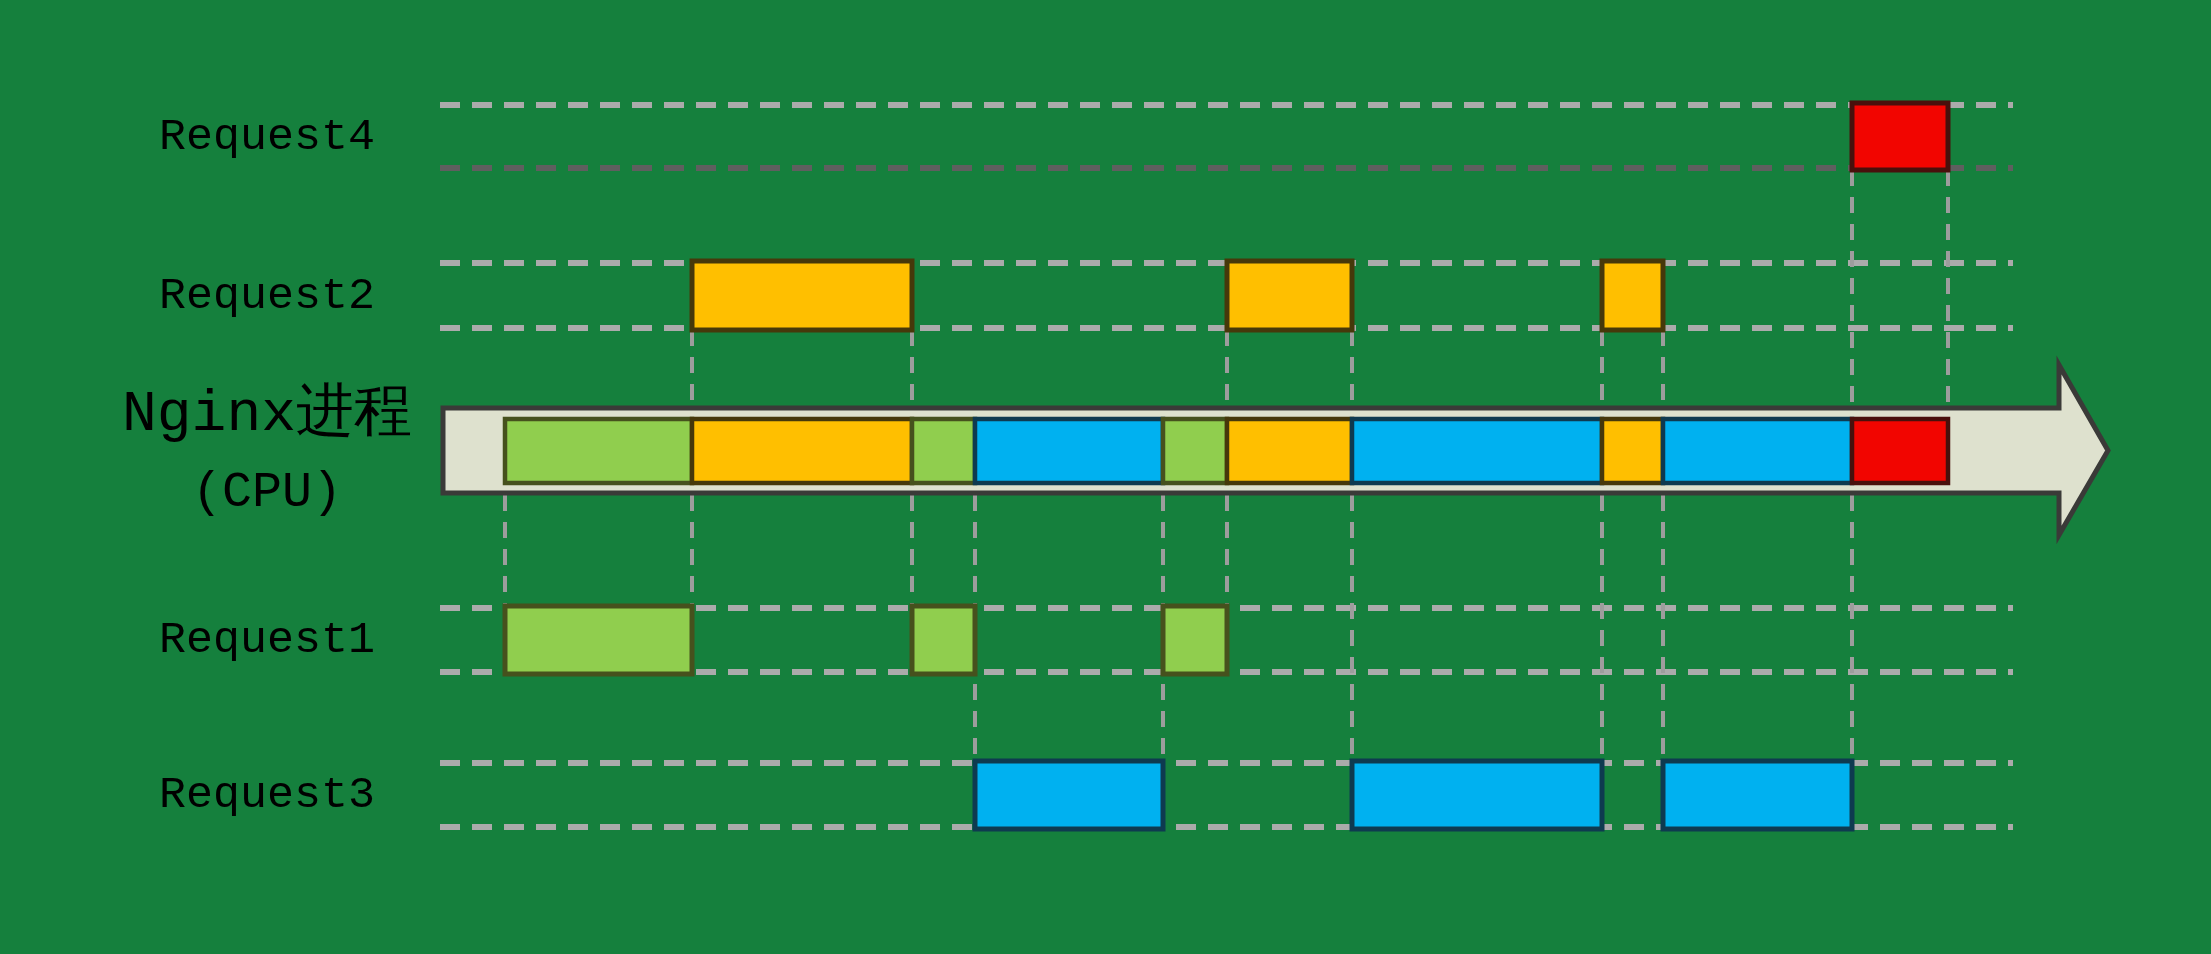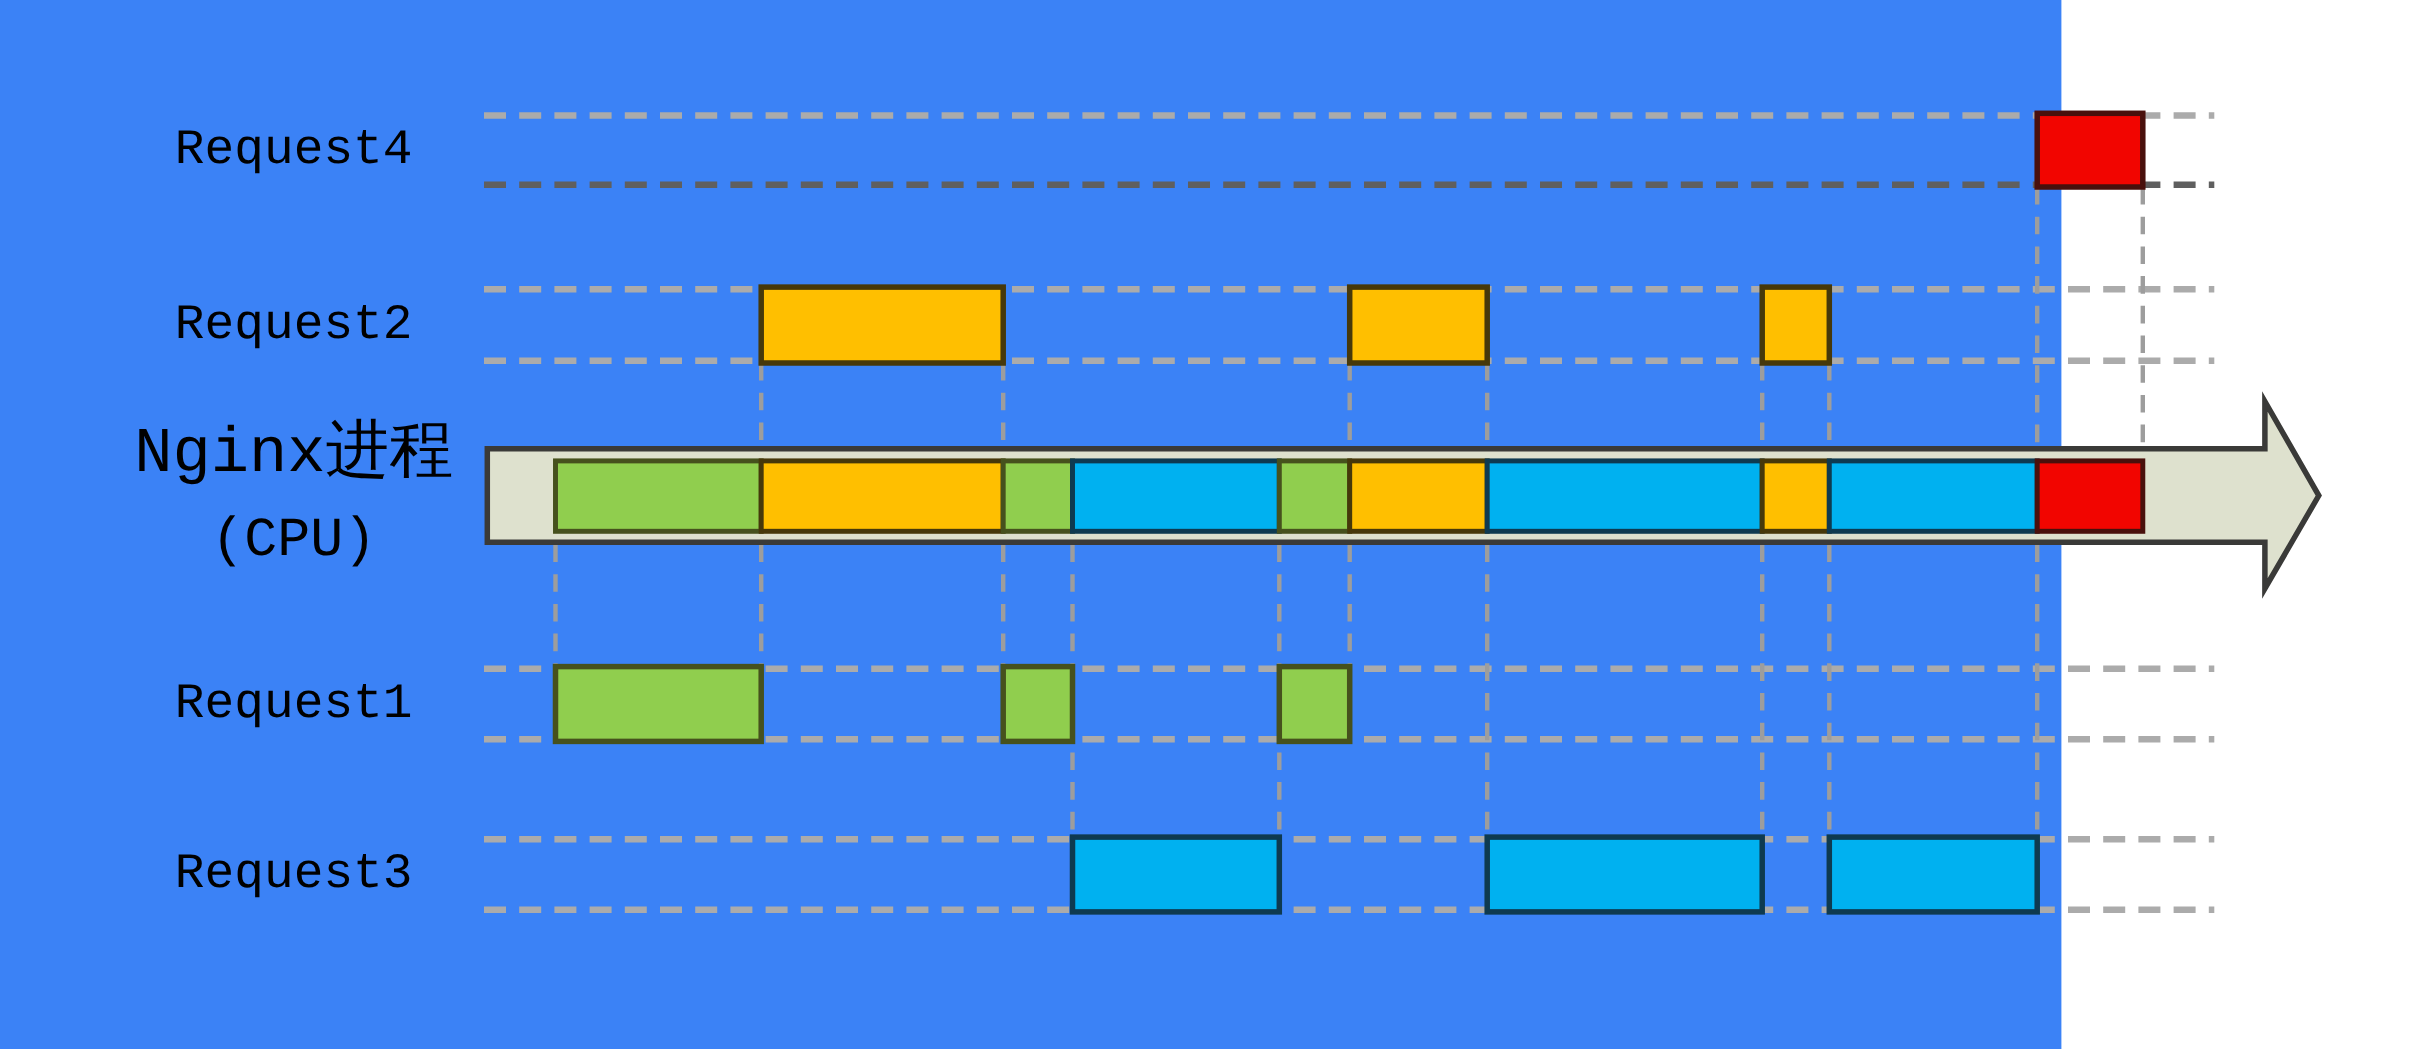--- a/index.html
+++ b/index.html
@@ -1,20 +1,20 @@
 <!DOCTYPE html>
 <html><head>
 <meta charset="utf-8">
 <style>
   html, body { margin: 0; padding: 0; background: #ffffff; }
   #stage {
     position: relative;
-    width: 1874px;
+    width: 2211px;
     height: 954px;
-    background: #3b82f6;
+    background: #15803d;
     font-family: "Liberation Mono", "DejaVu Sans Mono", monospace;
   }
   #diagram-svg { display: block; width: 2211px; height: 954px; }
   text {
     font-family: "Liberation Mono", "DejaVu Sans Mono", monospace;
     fill: #000000;
   }
 </style>
 </head>
 <body>

